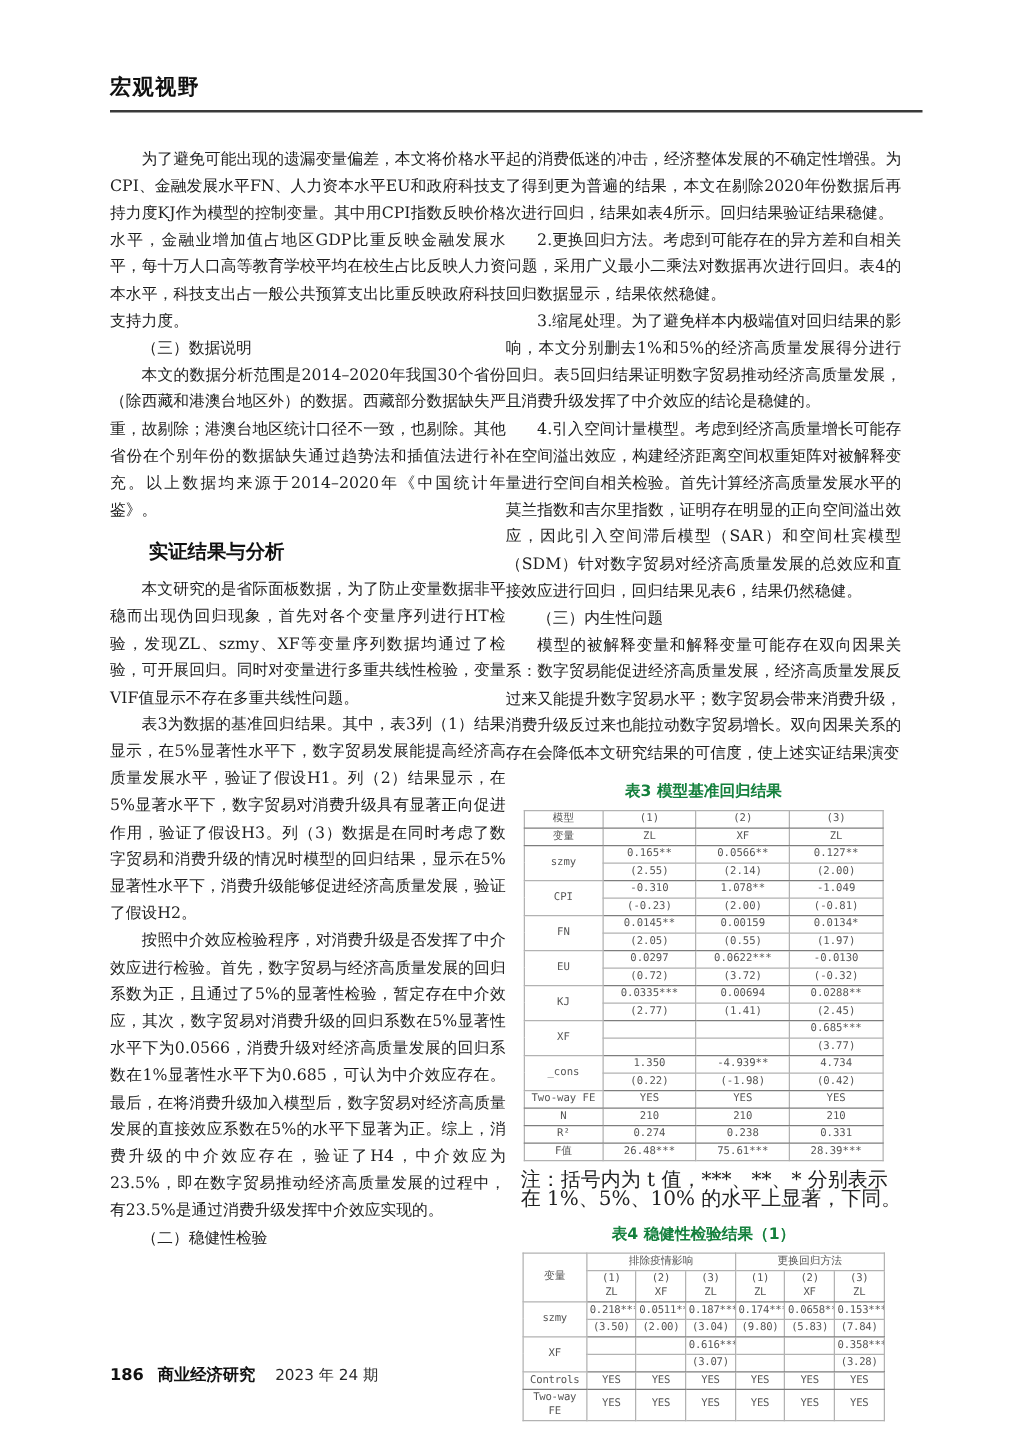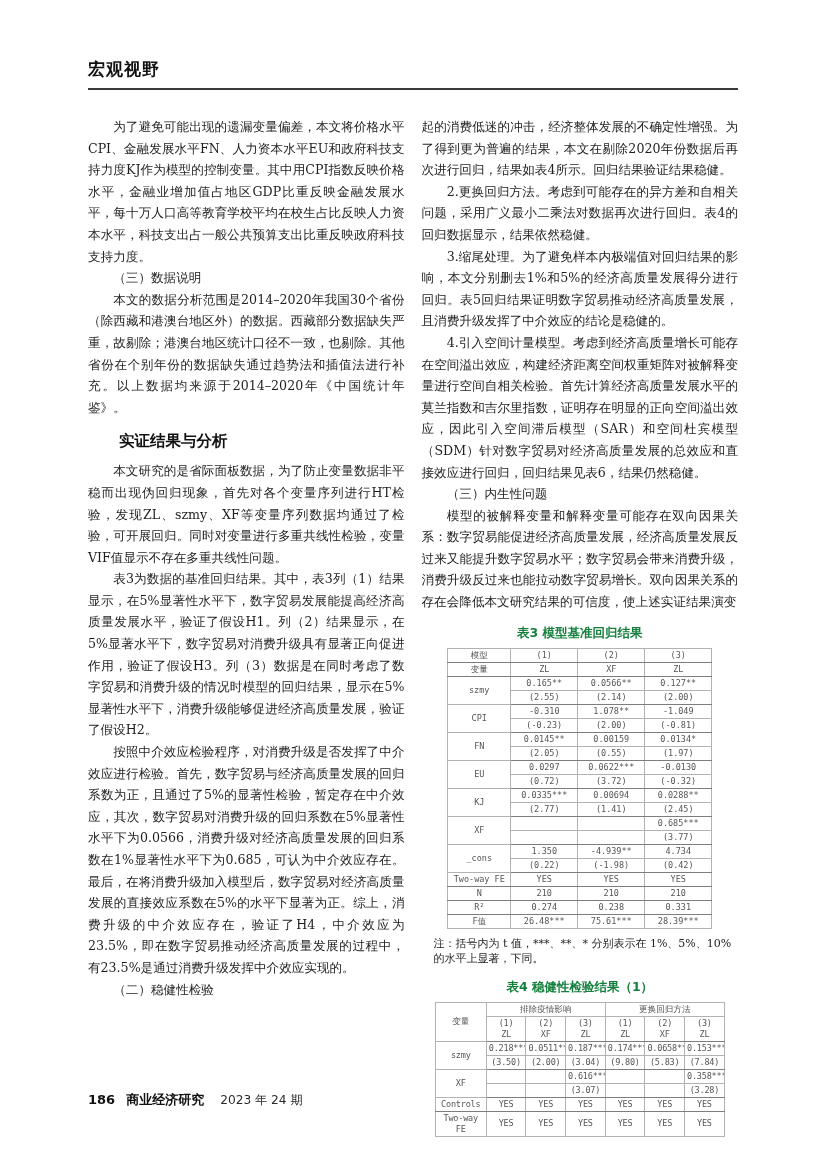--- a/index.html
+++ b/index.html
@@ -8,21 +8,21 @@
     font-family:"DejaVu Serif","Liberation Serif",serif; color:#1e1e1e;
     overflow:hidden;
   }
   .page { position:absolute; left:0; top:0; width:827px; height:1160px;
     padding:58px 89px 0 88px; box-sizing:border-box; }
   .masthead { border-bottom:2px solid #3a3a3a; padding-bottom:7px; }
   .section-label {
     font-family:"DejaVu Sans","Liberation Sans",sans-serif;
     font-weight:bold; font-size:17px; letter-spacing:1px; color:#111;
   }
-  .columns { display:flex; gap:17px; margin-top:26px; }
+  .columns { display:flex; margin-top:26px; }
   .col { width:316.5px; }
   p.body { margin:0; font-size:12.6px; line-height:21.6px; text-align:justify; }
   .indent { text-indent:2em; }
   .sub-heading { font-size:12.6px; line-height:21.6px; margin:0; text-align:justify; text-indent:2em; color:#222; }
   .section-heading {
     font-family:"DejaVu Sans","Liberation Sans",sans-serif;
     font-size:15.5px; font-weight:bold; margin:13px 0 8px 2em; color:#111;
   }
   .table-title {
     font-family:"DejaVu Sans","Liberation Sans",sans-serif;
@@ -31,27 +31,27 @@
   }
   table.data { border-collapse:collapse; margin:0 auto; color:#555;
     border:1.5px solid #8a8a8a; table-layout:fixed; }
   table.data td {
     border:1px solid #b2b2b2; text-align:center; vertical-align:middle;
     padding:1px 2px; font-family:"DejaVu Sans Mono","Liberation Mono",monospace;
     font-size:8.5px; line-height:11px; overflow:hidden;
   }
   table.data tr.grp td { border-bottom:1px solid #7d7d7d; }
   td.zh { font-family:"DejaVu Sans","Liberation Sans",sans-serif; font-size:9px; }
-  .t3 { width:265px; }
+  .t3 { width:288px; }
   .t3 td:first-child { width:58px; }
   .t4 { width:290px; }
   .t4 td { font-size:7.6px; letter-spacing:-0.2px; line-height:10.5px; }
   .t4 td.zh { font-size:8.6px; letter-spacing:0; }
   .t4 td:first-child { width:46px; }
-  .table-note { font-size:11px; line-height:15.5px; margin:7px 0 2px 12px;
+  .table-note { font-size:16px; line-height:15.5px; margin:7px 0 2px 12px;
     color:#222; text-align:left; }
   .page-footer { position:absolute; left:88px; top:1091px;
     font-family:"DejaVu Sans","Liberation Sans",sans-serif; font-size:13px; color:#111; }
   .pg-num { font-weight:bold; margin-right:11px; }
   .journal { font-weight:bold; margin-right:16px; }
   .issue { font-size:12.2px; font-weight:normal; color:#2b2b2b; }
 </style>
 </head>
 <body>
 

